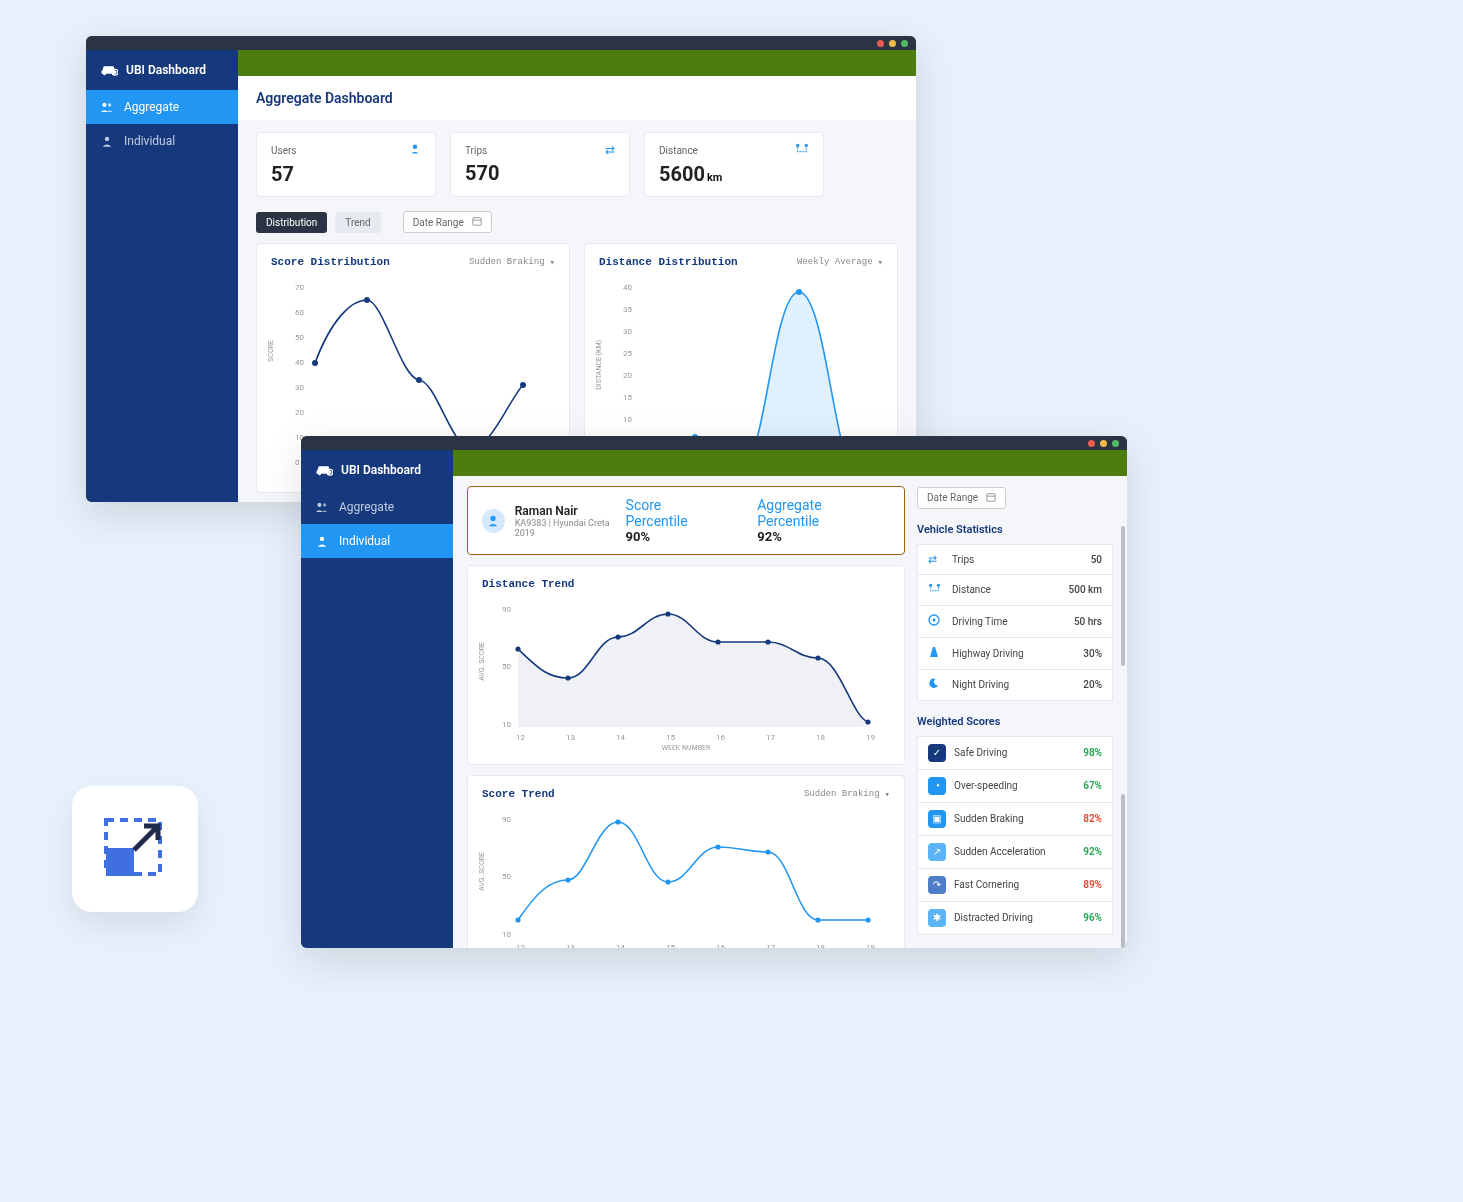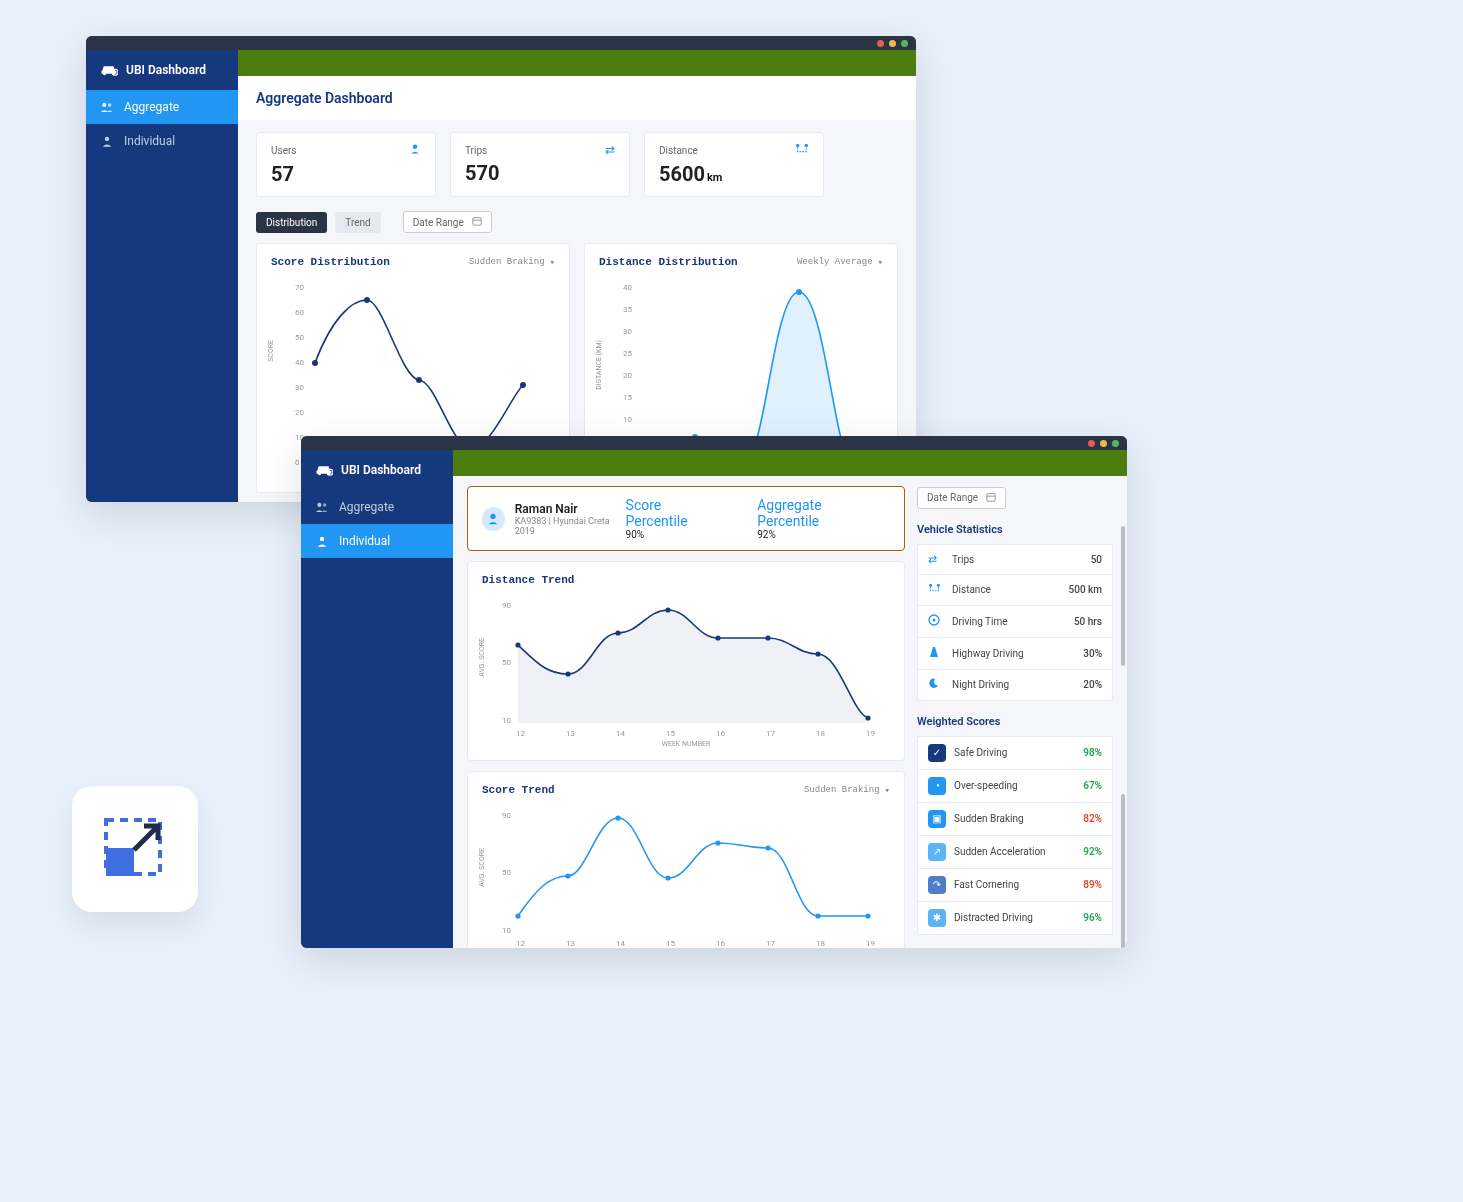--- a/index.html
+++ b/index.html
@@ -171,21 +171,21 @@
   align-items: center;
   justify-content: center;
   color: #2196f3;
   margin-right: 10px;
 }
 .profile-name { font-size: 12px; font-weight: 600; color: #222; }
 .profile-sub { font-size: 9px; color: #888; }
 .perc-block { margin-left: auto; text-align: left; }
 .perc-block + .perc-block { margin-left: 36px; }
 .perc-label { font-size: 14px; color: #2196f3; }
-.perc-val { font-size: 10px; font-weight: 400; color: #222; }
+.perc-val { font-size: 13px; font-weight: 700; color: #222; }
 .right-sec { margin-bottom: 14px; }
 .right-title { font-size: 11px; font-weight: 600; color: #16397d; margin-bottom: 8px; }
 .stat-line {
   background: #fff;
   border: 1px solid #e6e9ef;
   padding: 8px 10px;
   display: flex;
   align-items: center;
   font-size: 10px;
   color: #444;

